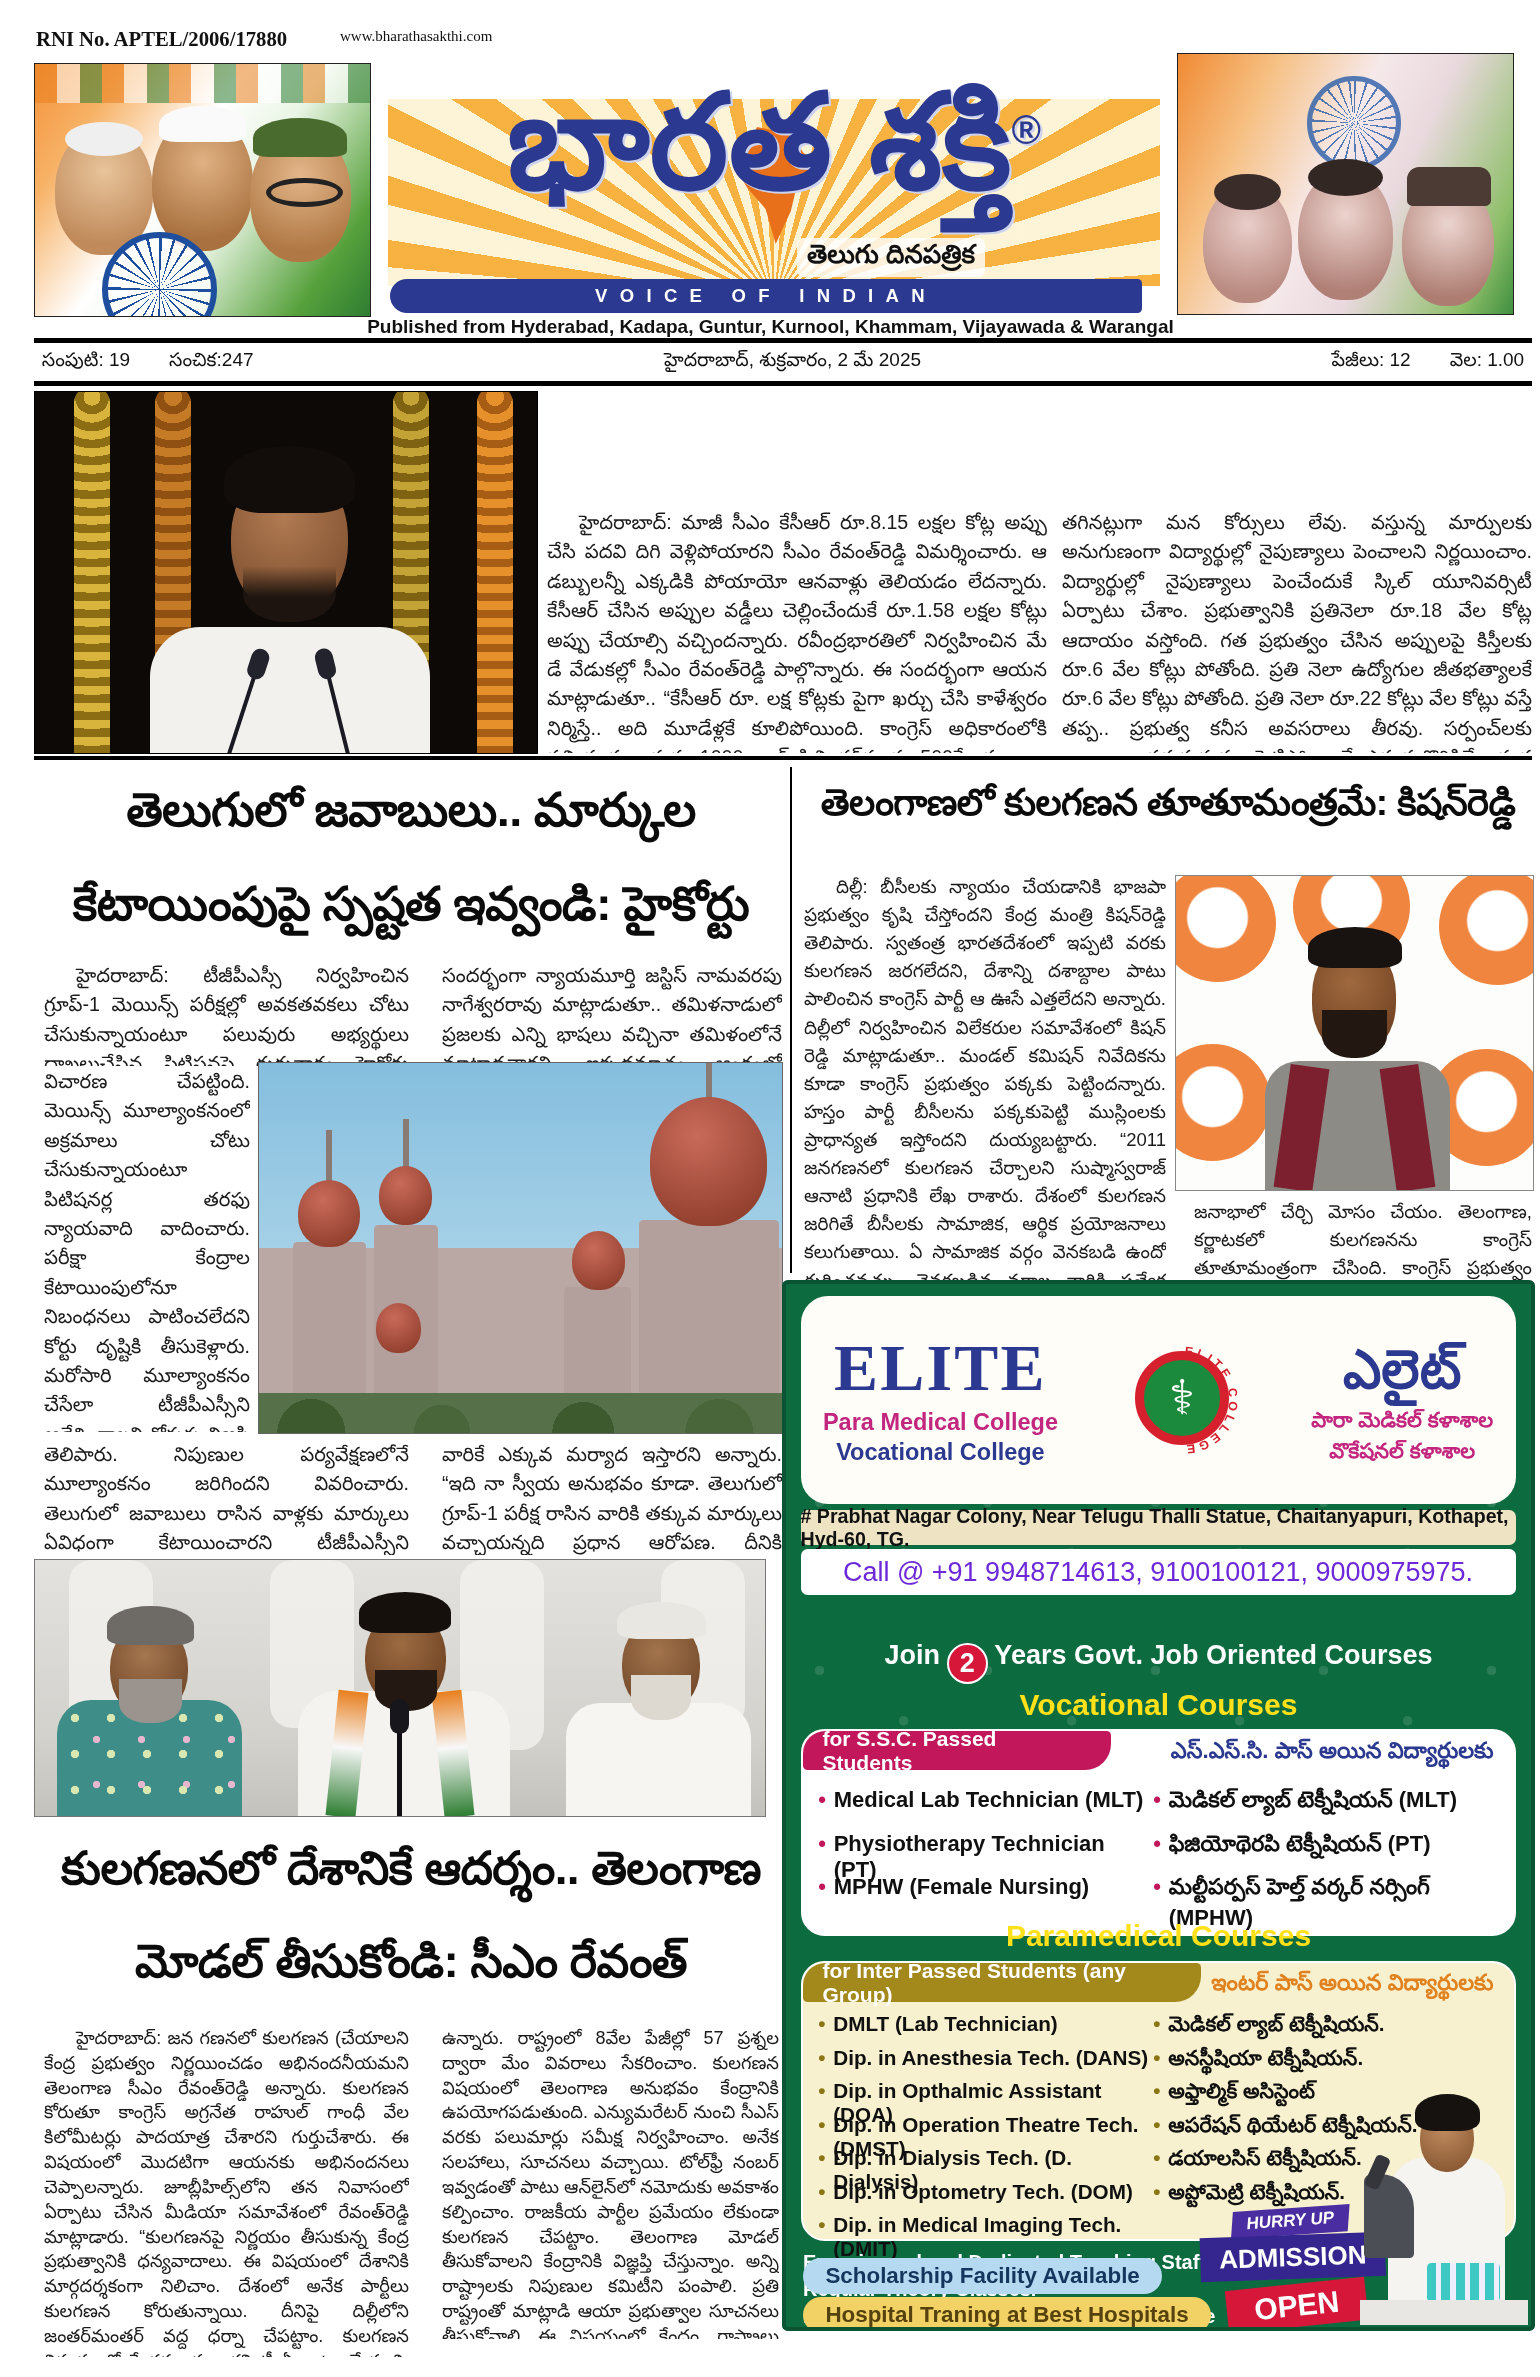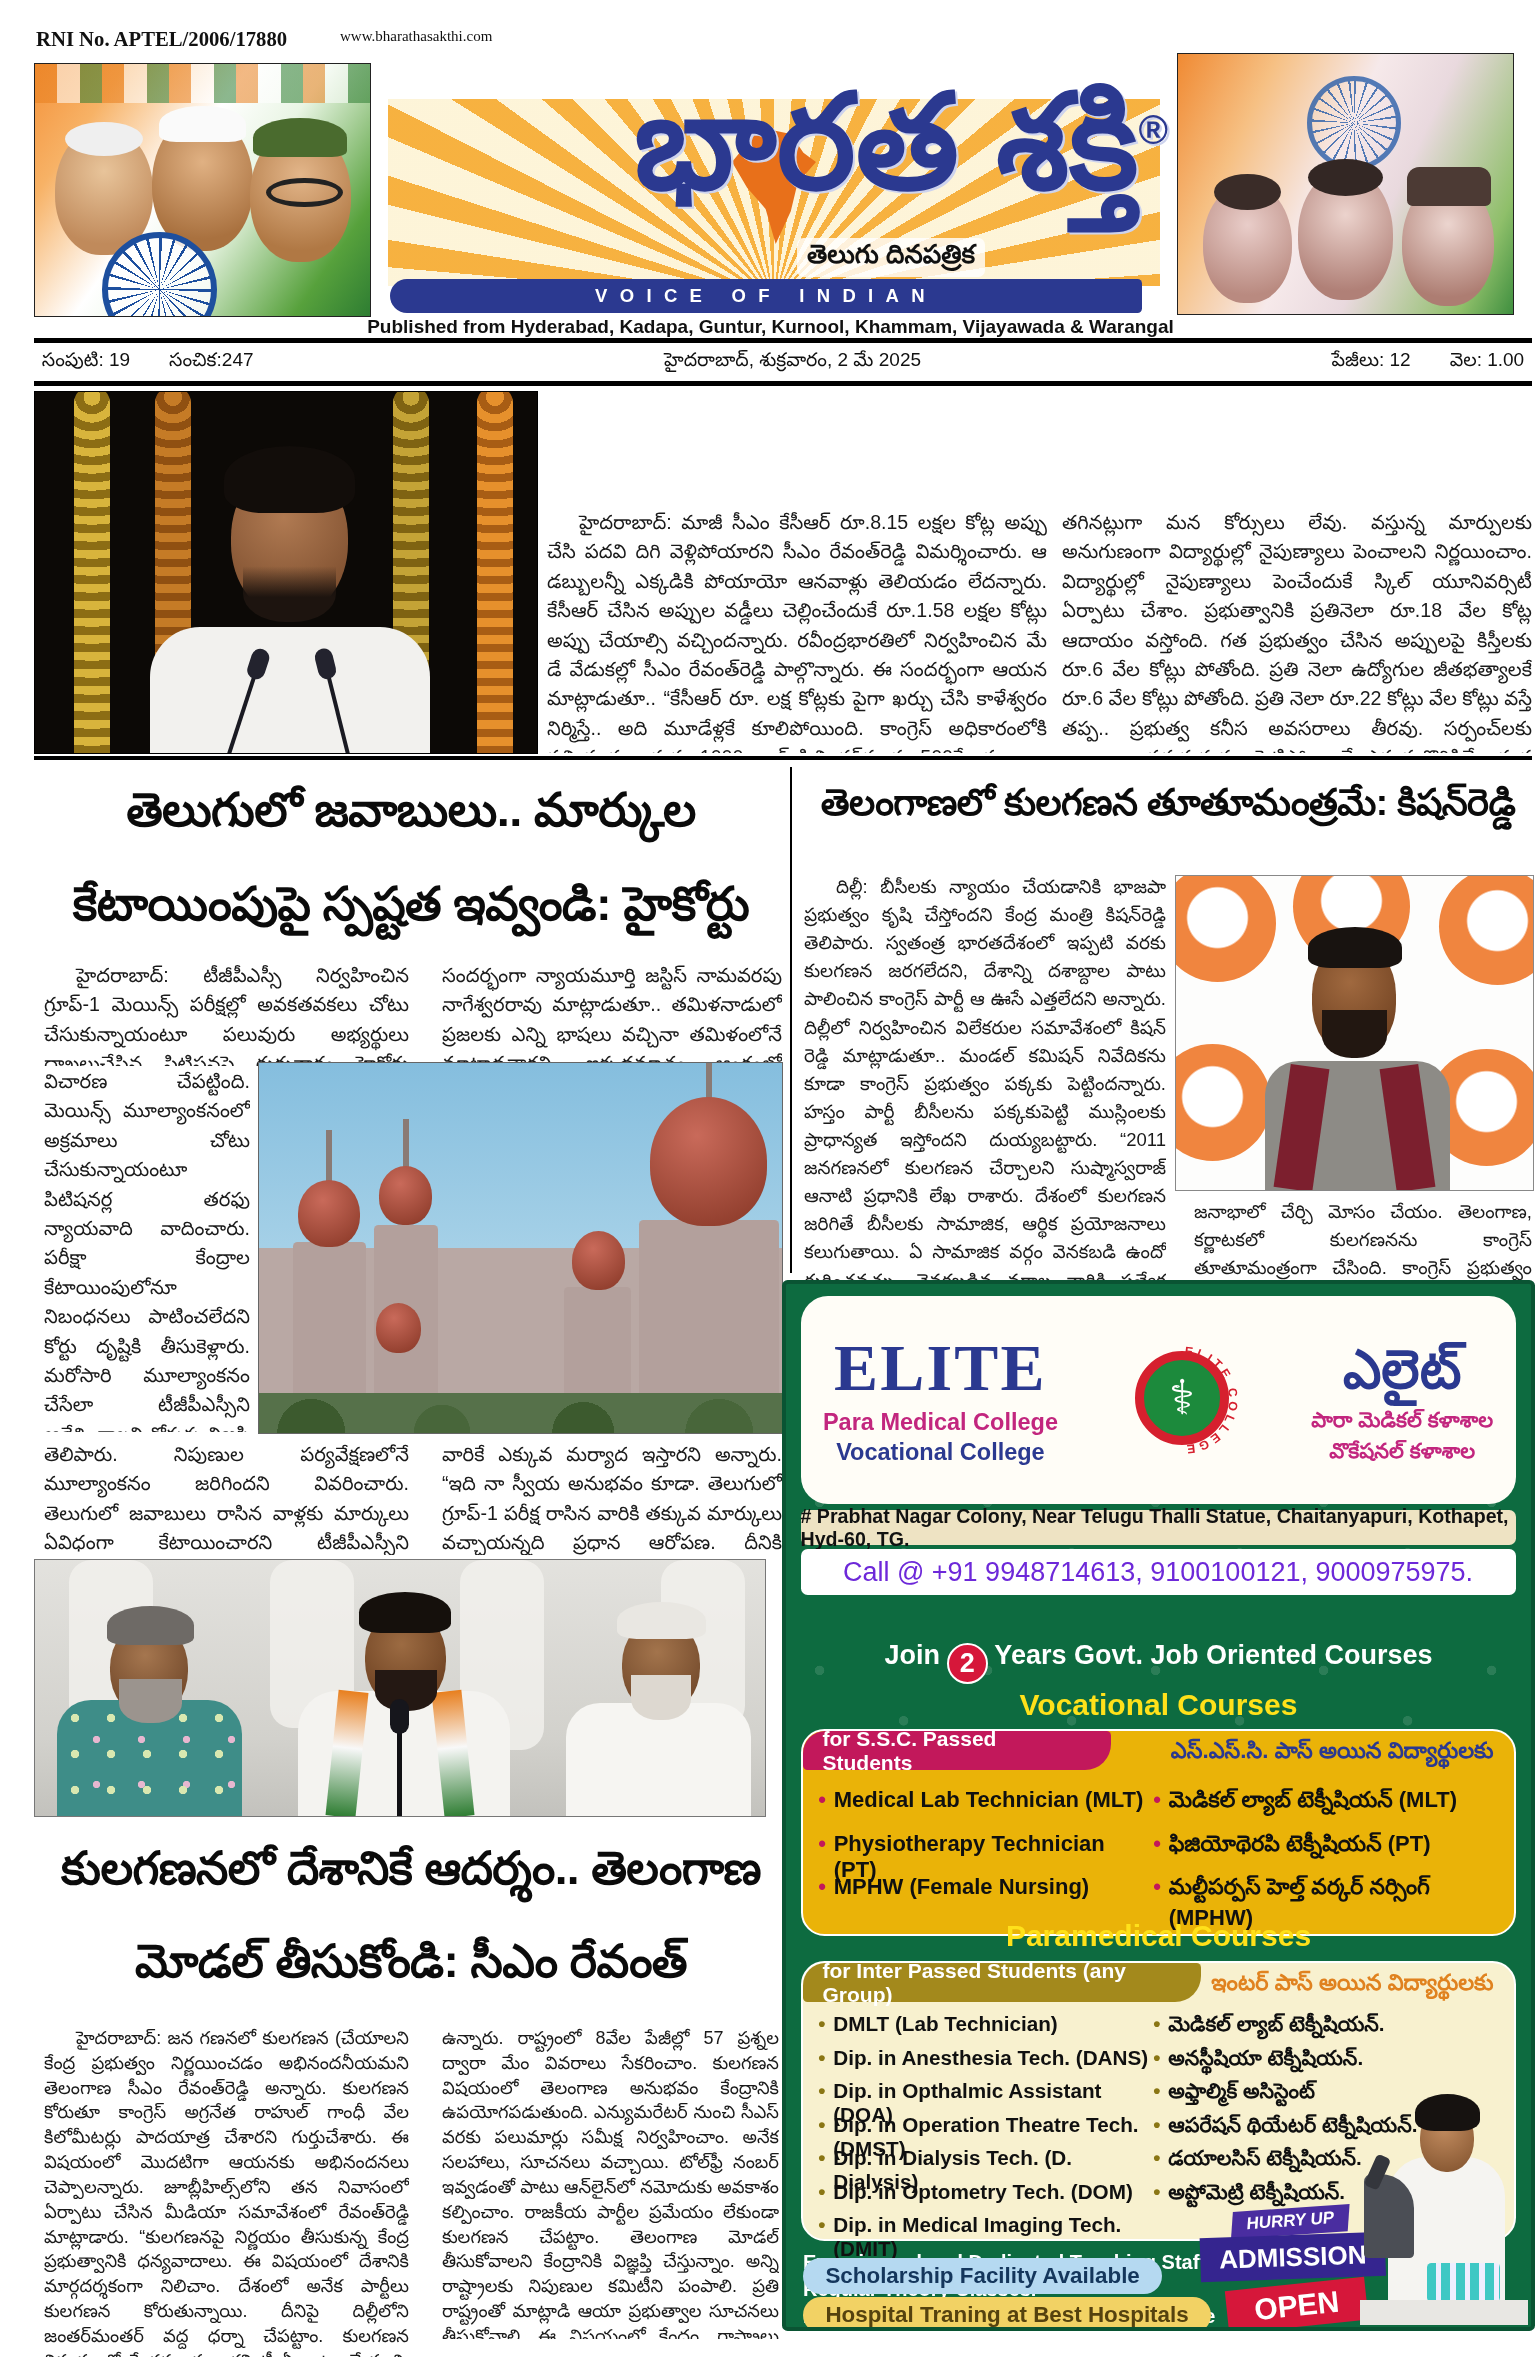--- a/index.html
+++ b/index.html
@@ -41,21 +41,21 @@
   .g2{left:120px;top:115px;width:95px;height:131px;background:radial-gradient(circle at 50% 35%,#ecd3cd,#b08077 78%);}
   .g2::before{content:"";position:absolute;left:10px;top:-10px;width:75px;height:37px;border-radius:50%;background:#332724;}
   .g3{left:224px;top:126px;width:92px;height:126px;background:radial-gradient(circle at 50% 35%,#ecd5cf,#ad7d72 78%);}
   .g3::before{content:"";position:absolute;left:4.5px;top:-13.4px;width:84px;height:39px;border-radius:12.3px 12.3px 5.6px 5.6px;background:#4c3a34;}
 
   .mast-center{left:380px;top:60px;width:788px;height:255px;}
   .sunburst{position:absolute;left:8.4px;top:39px;width:772px;height:187px;overflow:hidden;
      background:repeating-conic-gradient(from 176deg at 50% 108%,#f6a92b 0 4deg,#fdf3d4 4deg 9deg);opacity:.9;}
   .india-map{position:absolute;left:352px;top:67px;width:84px;height:117px;background:#e8701a;
      clip-path:polygon(30% 0,70% 6%,85% 22%,100% 30%,78% 48%,70% 72%,52% 100%,40% 70%,18% 52%,0 30%,18% 14%);}
-  .mast-title{position:absolute;left:0;top:-6.7px;width:100%;text-align:right;font-size:133px;line-height:1.35;
+  .mast-title{position:absolute;left:0;top:-6.7px;width:100%;text-align:center;font-size:133px;line-height:1.35;
      font-weight:900;color:#2b3990;white-space:nowrap;text-shadow:2.2px 2.2px 0 #cdd3ee;}
   .mast-reg{font-size:40px;vertical-align:44px;letter-spacing:0;}
   .tagline-te{position:absolute;left:417px;top:178px;font-size:26px;font-weight:bold;color:#111;
      background:rgba(255,255,255,.82);padding:1.1px 10px;border-radius:6.7px;}
   .voice-bar{position:absolute;left:10px;top:219px;width:752px;height:34px;background:#2b3990;border-radius:17px 4.5px 4.5px 17px;}
   .voice-bar span{display:block;text-align:center;color:#fff;font-size:18.5px;font-weight:bold;letter-spacing:12.3px;line-height:34px;}
   .published{left:0;top:316px;width:100%;text-align:center;font-size:19px;font-weight:bold;}
 
   
   .datebar{left:34px;top:338px;width:1498px;height:48px;border-top:5.6px solid #000;border-bottom:5.6px solid #000;
@@ -194,21 +194,21 @@
   .ad-address{position:absolute;left:14.5px;top:226px;width:715px;height:35px;background:#eee3c3;border-radius:6.7px;
       display:flex;align-items:center;justify-content:center;font-size:19.6px;font-weight:bold;color:#111;}
   .ad-call{position:absolute;left:14.5px;top:265px;width:715px;height:46px;background:#ffffff;border-radius:6.7px;
       display:flex;align-items:center;justify-content:center;font-size:27px;font-weight:normal;color:#6d28d9;}
   .ad-govt{position:absolute;left:0;top:313px;width:100%;text-align:center;font-size:28px;font-weight:900;color:#ffe11a;}
   .ad-join{position:absolute;left:0;top:356px;width:100%;text-align:center;font-size:27px;font-weight:900;color:#fff;}
   .two-badge{display:inline-flex;width:37px;height:37px;border-radius:50%;background:#d6173a;border:2.8px solid #fff;
       color:#fff;font-size:27px;font-weight:900;align-items:center;justify-content:center;vertical-align:-7.8px;margin:0 6.7px;}
   .ad-voc{position:absolute;left:0;top:404px;width:100%;text-align:center;font-size:30px;font-weight:900;color:#ffe11a;}
   .course-box{position:absolute;left:14.5px;width:715px;border-radius:23.5px;box-sizing:border-box;}
-  .box-ssc{top:445px;height:207px;background:#eab308;border:2.2px solid #fff;}
+  .box-ssc{top:445px;height:207px;background:#ffffff;border:2.2px solid #fff;}
   .tab{position:absolute;left:0;top:0;height:39px;display:flex;align-items:center;justify-content:center;
       color:#fff;font-size:21px;font-weight:bold;border-radius:22.4px 4.5px 26px 4.5px;padding:0 20px;}
   .tab-ssc{background:#c2185b;width:268px;}
   .tab-te{position:absolute;right:20px;top:6.7px;font-size:22.4px;font-weight:900;}
   .tab-te-ssc{color:#2b3990;}
   .crow{position:absolute;left:15.7px;width:683px;display:flex;font-weight:bold;font-size:22px;color:#101010;}
   .crow .cell-en{width:335px;display:flex;gap:7.8px;}
   .crow .cell-te{width:347px;display:flex;gap:7.8px;}
   .blt{flex:none;}
   .blt-ssc{color:#c2185b;} .blt-int{color:#8a7614;}

